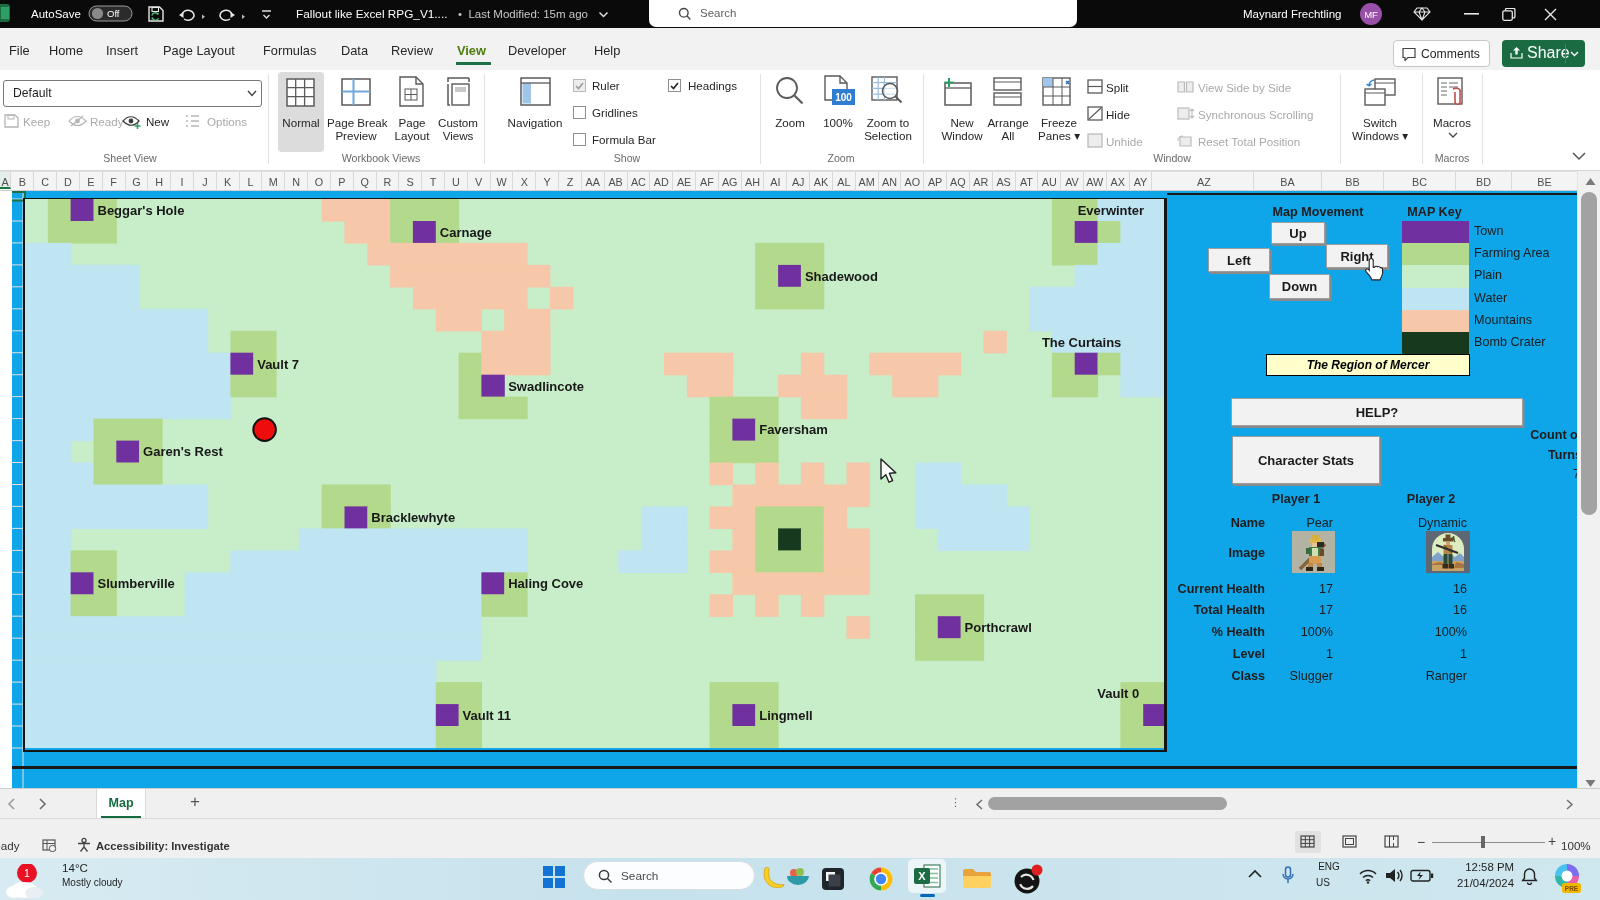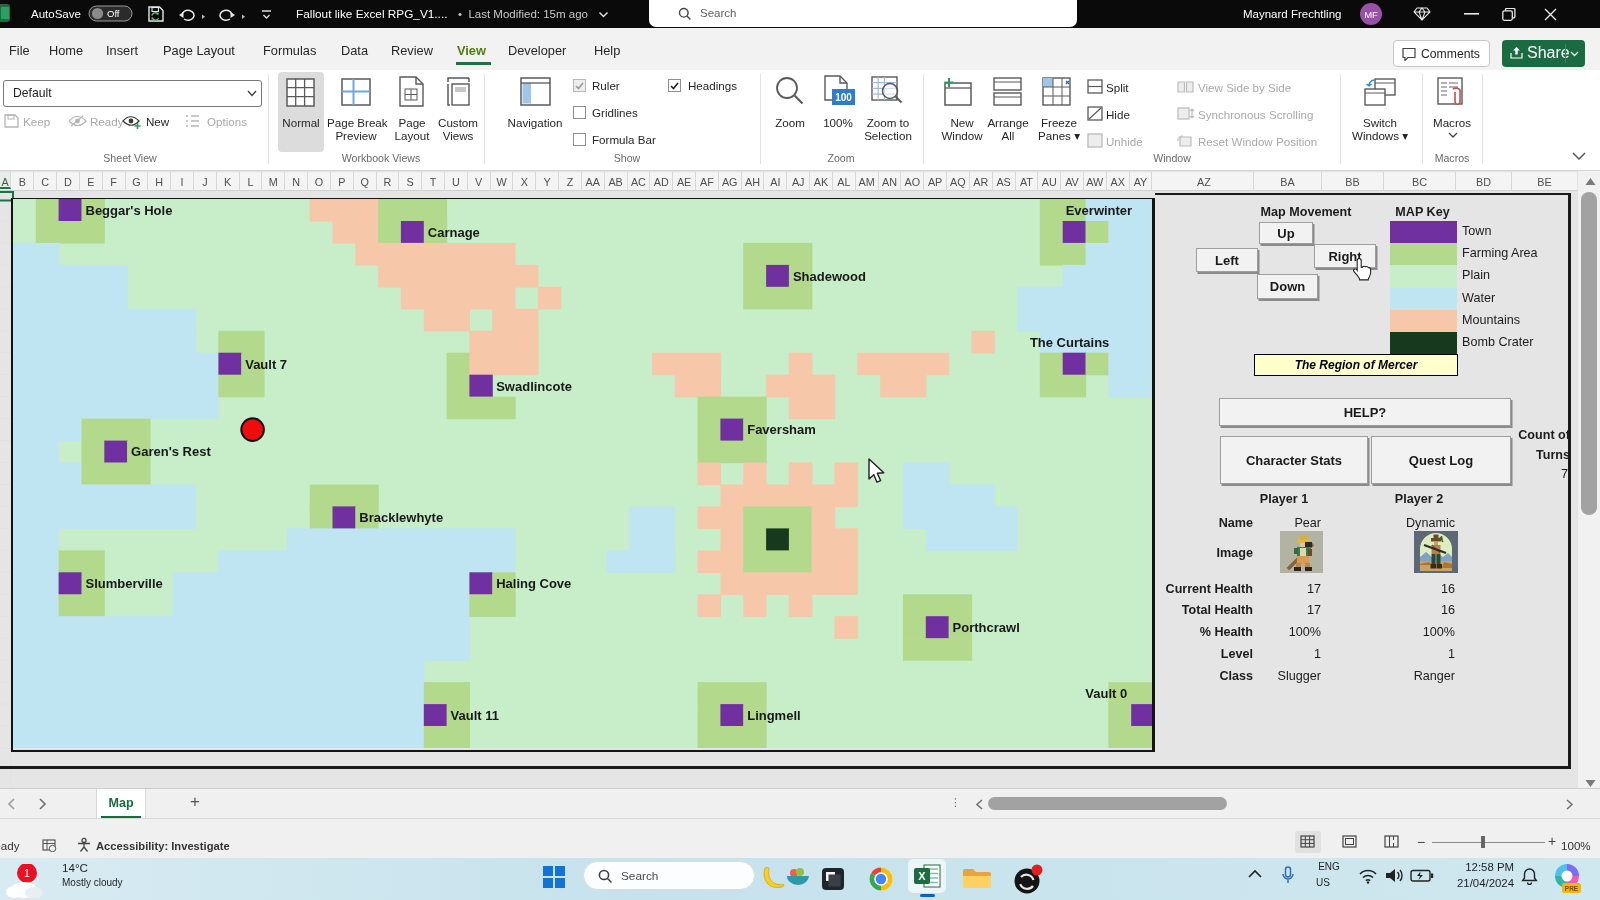--- a/index.html
+++ b/index.html
@@ -15,21 +15,21 @@
 .rsep{position:absolute;top:4px;height:90px;width:1px;background:#e2e2e2}
 .glabel{position:absolute;top:82px;font-size:10.6px;color:#6a6a6a;text-align:center;white-space:nowrap}
 .ritem{position:absolute;font-size:11.6px;color:#262626;text-align:center;white-space:nowrap}
 .gray{color:#a9a9a9}
 .cb{position:absolute;width:13px;height:13px;border:1px solid #8f8f8f;background:#fff}
 .cblab{position:absolute;font-size:11.6px;color:#262626}
 
 #colhead{position:absolute;left:0;top:171px;width:1600px;height:20px;background:#f4f4f4;border-bottom:1px solid #d0d0d0;border-top:1px solid #e0e0e0}
 .ch{position:absolute;top:0;height:19px;line-height:20px;font-size:10.8px;color:#4f4f4f;text-align:center;border-right:1px solid #d8d8d8}
 
-#sheet{position:absolute;left:0;top:191px;width:1577px;height:597px;background:#e5e5e5;overflow:hidden}
+#sheet{position:absolute;left:12px;top:191px;width:1577px;height:597px;background:#0ea5e9;overflow:hidden}
 .btn{position:absolute;background:#f2f2f2;border:1px solid #9d9d9d;box-shadow:1.5px 2px 0 #8b8b8b;font-weight:700;color:#1a1a1a;text-align:center}
 .pl{position:absolute;font-size:12.6px;color:#1c1c1c;white-space:nowrap}
 .plb{font-weight:700}
 .ra{text-align:right}
 
 #tabbar{position:absolute;left:0;top:788px;width:1600px;height:30px;background:#f0f0f0;border-top:1px solid #cecece}
 
 #statusbar{position:absolute;left:0;top:818px;width:1600px;height:40px;background:#f0f0f0;border-top:1px solid #dadada}
 
 #taskbar{position:absolute;left:0;top:858px;width:1600px;height:42px;background:linear-gradient(90deg,#d8ebf2,#c6e2ec 40%,#cfe7ef)}
@@ -276,21 +276,21 @@
   <div class="ritem gray" style="left:1198px;top:11px;text-align:left">View Side by Side</div>
   <svg class="abs" style="left:1176px;top:36px" width="19" height="15">
         <rect x="2" y="2" width="11" height="11" fill="#ededed" stroke="#bbb" stroke-width="1.2"></rect>
         <path d="M16 3 v9 m-2 -2 l2 2 l2 -2 m-4 -5 l2 -2 l2 2" stroke="#bbb" stroke-width="1.1" fill="none"></path>
       </svg>
   <div class="ritem gray" style="left:1198px;top:38px;text-align:left">Synchronous Scrolling</div>
   <svg class="abs" style="left:1176px;top:63px" width="19" height="15">
         <path d="M4 4 h11 v9 h-11 z" fill="#ededed" stroke="#bbb" stroke-width="1.2"></path>
         <path d="M2 8 a5 4 0 0 1 5 -5" stroke="#bbb" fill="none"></path>
       </svg>
-  <div class="ritem gray" style="left:1198px;top:65px;text-align:left">Reset Window Position</div>
+  <div class="ritem gray" style="left:1198px;top:65px;text-align:left">Reset Total Position</div>
   <div class="glabel" style="left:1112px;width:120px">Window</div>
   <div class="rsep" style="left:1340px"></div>
 
   <svg class="abs" style="left:1363px;top:7px" width="34" height="30">
         <rect x="12" y="2" width="20" height="16" fill="#fff" stroke="#5a5a5a" stroke-width="1.4"></rect>
         <path d="M12 6 h20" stroke="#5a5a5a"></path>
         <rect x="2" y="12" width="20" height="16" fill="#fff" stroke="#5a5a5a" stroke-width="1.4"></rect>
         <path d="M2 16 h20" stroke="#5a5a5a"></path>
         <path d="M6 9 a6 6 0 0 1 5 -6 m-5 6 l-2.5 -2 m2.5 2 l2.5 -2" stroke="#2b88d8" stroke-width="1.5" fill="none"></path>
       </svg>
@@ -610,21 +610,20 @@
       <div class="pl" style="left:1462px;top:77.4px">Plain</div>
       <div class="abs" style="left:1390px;top:96.6px;width:67px;height:22.2px;background:#bfe4f2"></div>
       <div class="pl" style="left:1462px;top:99.6px">Water</div>
       <div class="abs" style="left:1390px;top:118.8px;width:67px;height:22.2px;background:#f6c8a9"></div>
       <div class="pl" style="left:1462px;top:121.8px">Mountains</div>
       <div class="abs" style="left:1390px;top:141.0px;width:67px;height:22.2px;background:#17391e"></div>
       <div class="pl" style="left:1462px;top:144.0px">Bomb Crater</div>
   <div class="abs" style="left:1254px;top:162.5px;width:204px;height:22px;background:#ffffcc;border:1.5px solid #000;text-align:center;font-weight:700;font-style:italic;font-size:12px;line-height:20px;color:#000">The Region of Mercer</div>
   <div class="btn" style="left:1219px;top:206.5px;width:292px;height:28px;font-size:13px;line-height:27px">HELP?</div>
   <div class="btn" style="left:1220px;top:245px;width:148px;height:48px;font-size:13px;line-height:47px">Character Stats</div>
-  <div class="btn" style="left:1371px;top:245px;width:140px;height:48px;font-size:13px;line-height:47px">Quest Log</div>
   <div class="pl plb ra" style="left:1470px;top:237px;width:100px">Count of</div>
   <div class="pl plb ra" style="left:1470px;top:257px;width:100px">Turns</div>
   <div class="pl ra" style="left:1468px;top:276px;width:100px">7</div>
   <div class="pl plb" style="left:1234px;top:300.5px;width:100px;text-align:center">Player 1</div>
       <div class="pl plb" style="left:1369px;top:300.5px;width:100px;text-align:center">Player 2</div>
       <div class="pl plb ra" style="left:1103px;top:324.5px;width:150px">Name</div>
       <div class="pl ra" style="left:1220px;top:324.5px;width:101px">Pear</div>
       <div class="pl ra" style="left:1355px;top:324.5px;width:100px">Dynamic</div>
       <div class="pl plb ra" style="left:1103px;top:390.5px;width:150px">Current Health</div>
       <div class="pl ra" style="left:1220px;top:390.5px;width:101px">17</div>

